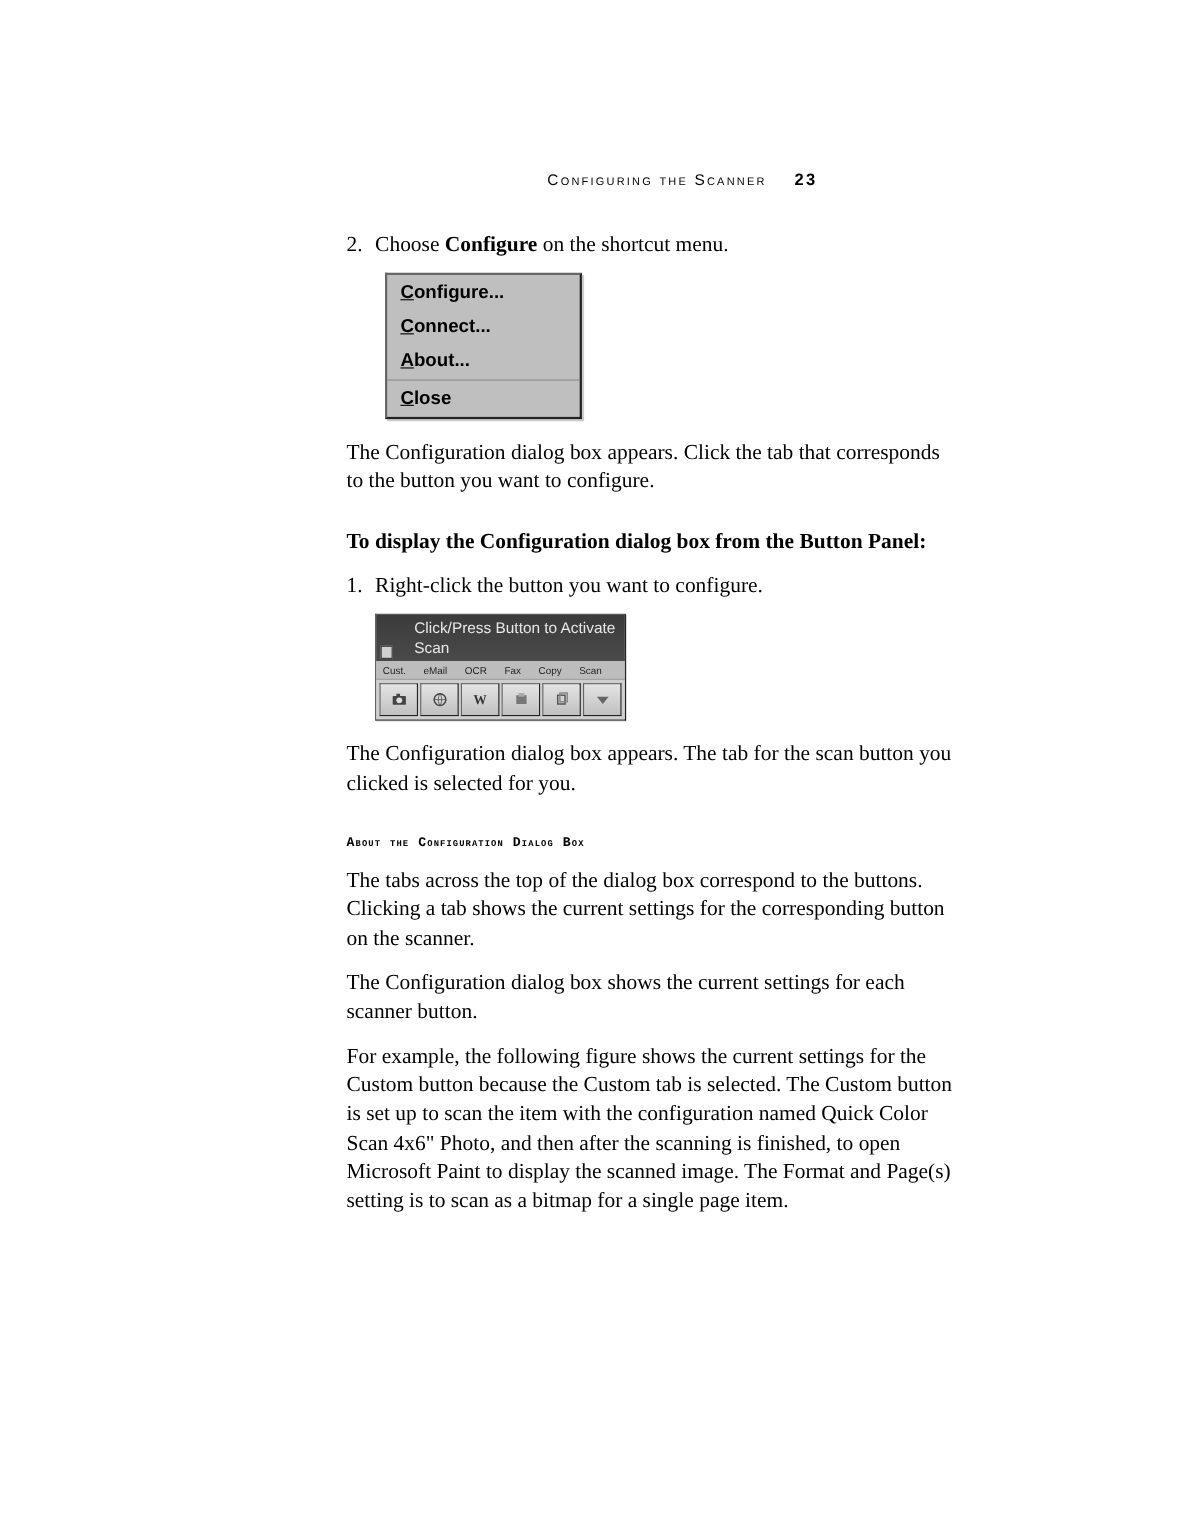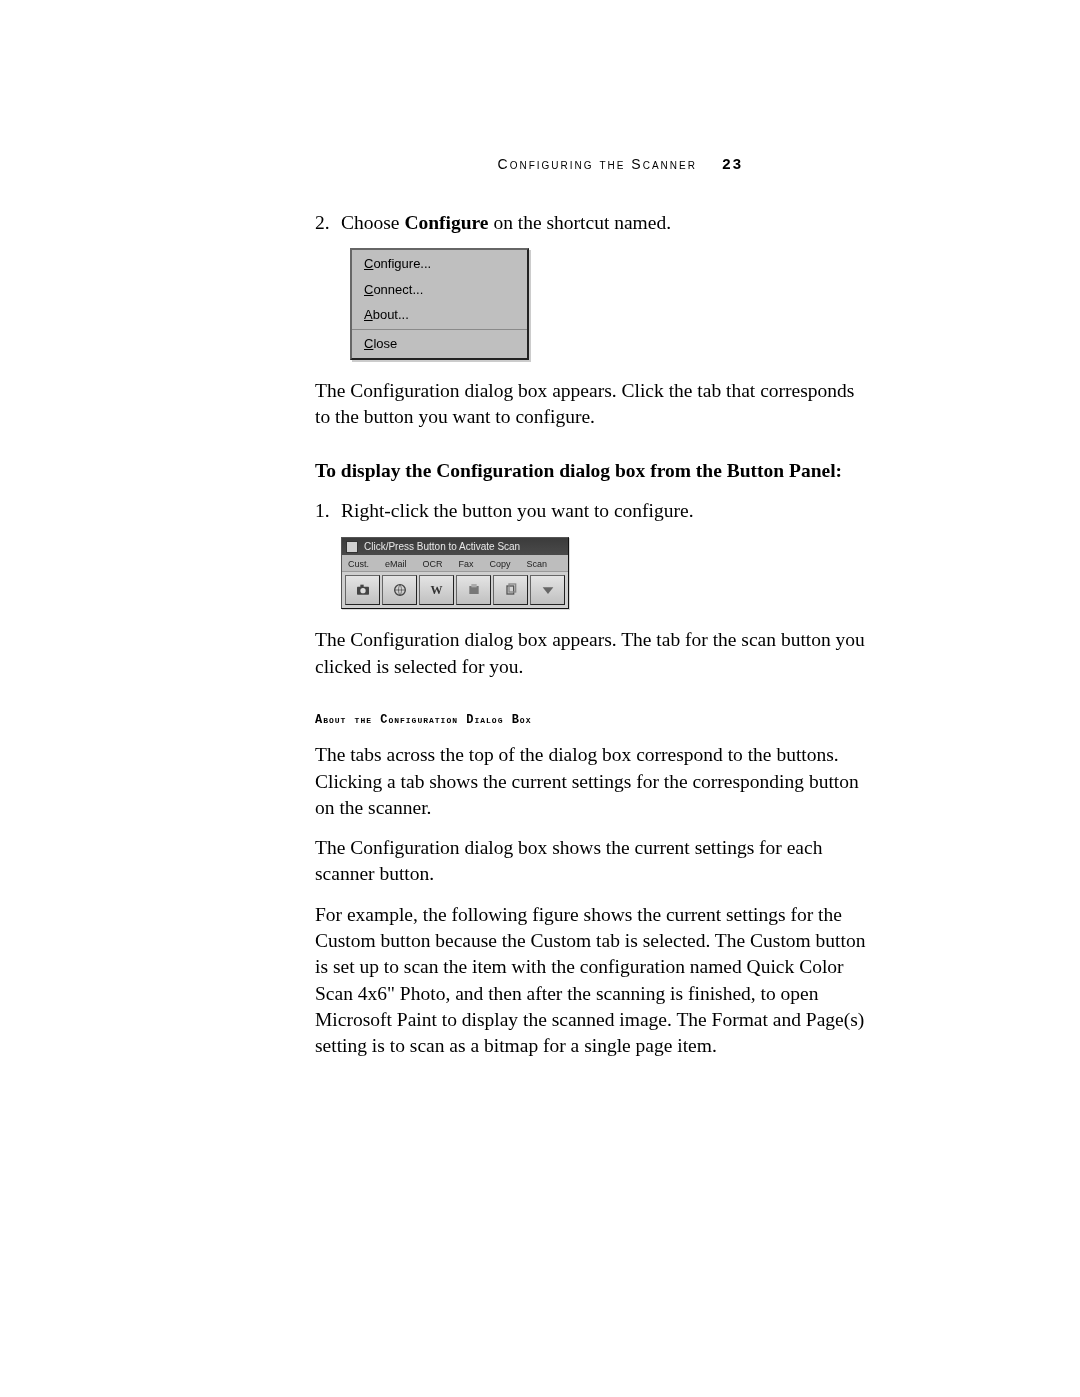--- a/index.html
+++ b/index.html
@@ -58,23 +58,24 @@
 
   
   .context-menu {
     width: 175px;
     margin: 10px 0 18px 35px;
     border: 2px solid #666;
     border-right-color: #222;
     border-bottom-color: #222;
     box-shadow: 2px 2px 0 rgba(0,0,0,0.2);
     font-family: Tahoma, Arial, sans-serif;
-    font-size: 13px;
+    font-size: 17px;
     background: #bfbfbf;
     color: #000;
+    font-weight: bold;
   }
   .menu-group { border-bottom: 1px solid #8a8a8a; padding: 1px 0;}
   .menu-group:last-child { border-bottom: none; }
   .menu-item {
     padding: 4px 12px;
   }
   .menu-item .ul { text-decoration: underline; }
 
   
   .button-panel {
@@ -83,25 +84,25 @@
     border: 1px solid #555;
     border-right-color:#111;
     border-bottom-color:#111;
     background: #c4c4c4;
     font-family: Tahoma, Arial, sans-serif;
     box-shadow: 1px 1px 0 rgba(0,0,0,0.15);
   }
   .bp-title {
     background: linear-gradient(#3b3b3b,#4a4a4a);
     color: #e8e8e8;
-    font-size: 10px;
+    font-size: 14px;
     padding: 2px 4px;
     display: flex;
     align-items: flex-end;
-    gap: 6px;
+    gap: 20px;
   }
   .bp-title .sysicon {
     width: 10px; height: 10px; background:#d0d0d0; border:1px solid #333;
   }
   .bp-tabs {
     display: flex;
     background: #bdbdbd;
     font-size: 9px;
     color: #222;
     padding: 2px 4px 0 4px;
@@ -139,21 +140,21 @@
   <div class="header">
     <span class="title-small">Configuring the Scanner</span>
     <span class="pagenum">23</span>
   </div>
 
   <div class="content">
 
     <div class="step">
       <div class="step-num">2.</div>
       <div class="step-body">
-        <span>Choose </span><span class="bold">Configure</span><span> on the shortcut named.</span>
+        <span>Choose </span><span class="bold">Configure</span><span> on the shortcut menu.</span>
       </div>
     </div>
 
     <div class="context-menu">
       <div class="menu-group">
         <div class="menu-item"><span class="ul">C</span>onfigure...</div>
         <div class="menu-item"><span class="ul">C</span>onnect...</div>
         <div class="menu-item"><span class="ul">A</span>bout...</div>
       </div>
       <div class="menu-group">

